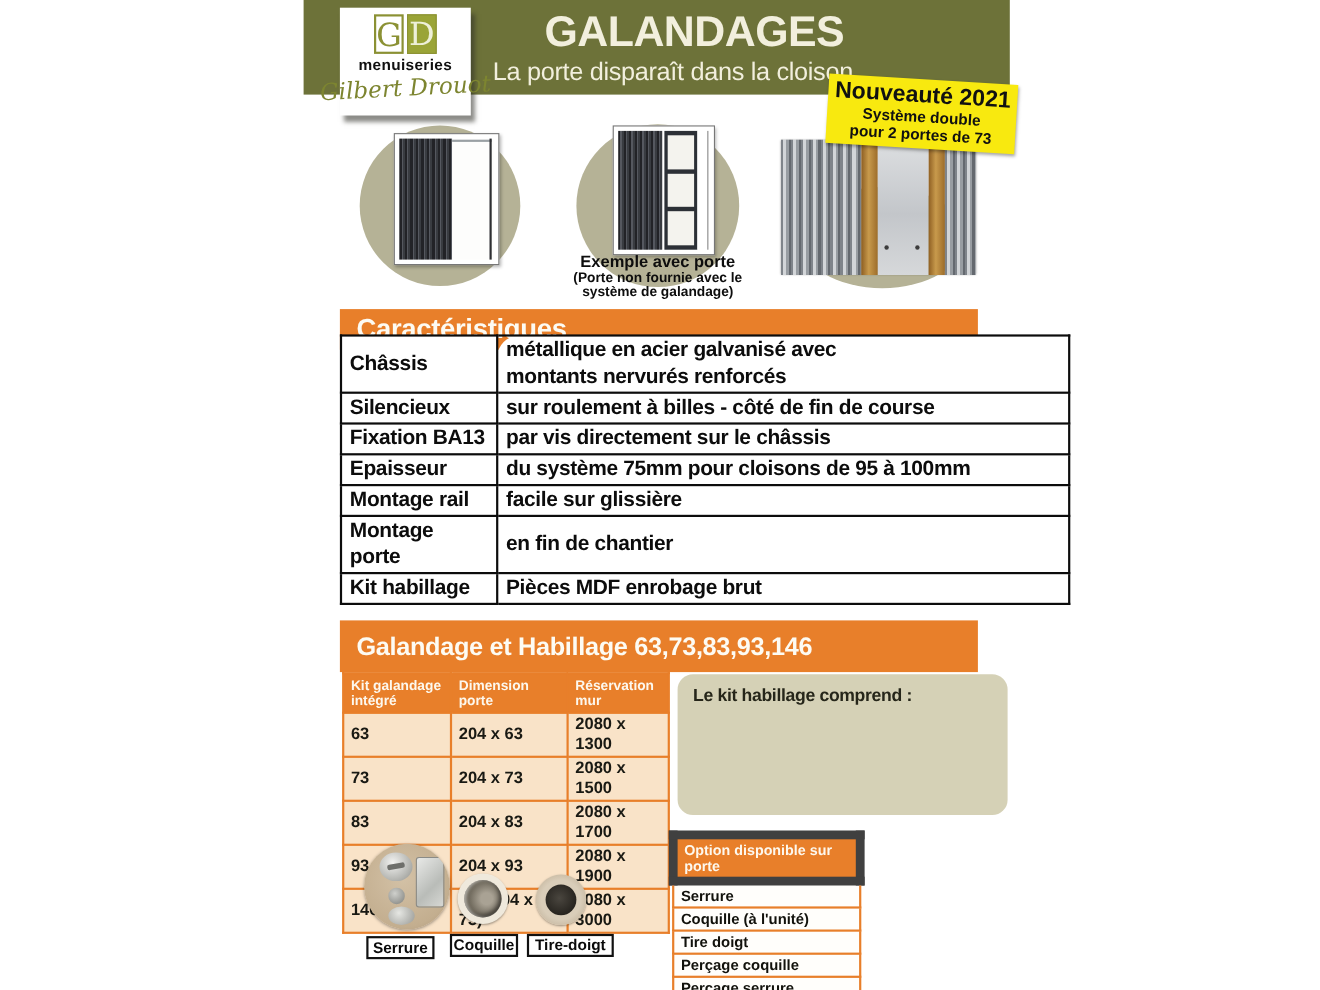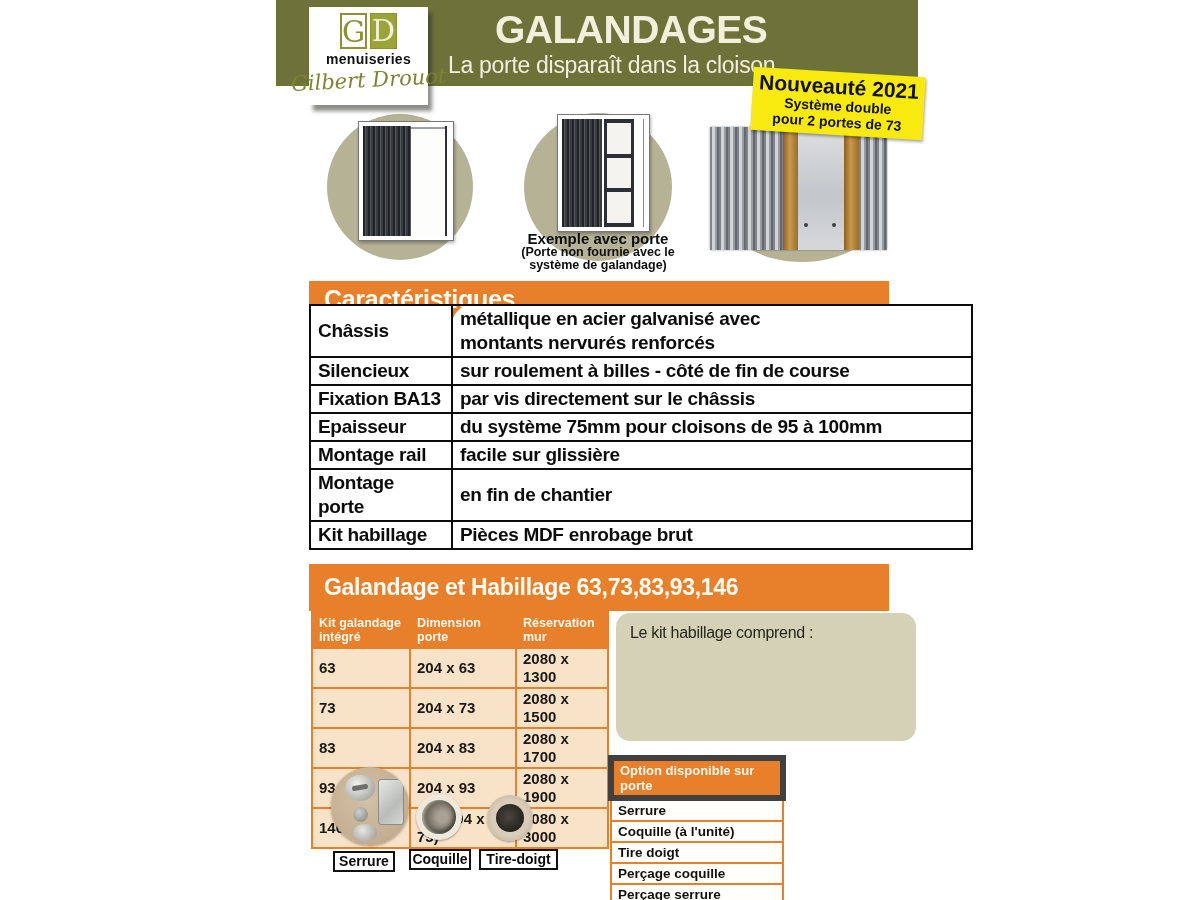--- a/index.html
+++ b/index.html
@@ -77,27 +77,27 @@
   .stable{position:absolute;left:311px;top:611px;border-collapse:collapse;z-index:2;}
   .stable th{background:#e87f2a;color:#fdf8ee;font-size:12.5px;line-height:14px;text-align:left;
              padding:3px 6px;border:2px solid #e87f2a;vertical-align:middle;}
   .stable td{background:#f9e3c8;color:#191913;font-weight:bold;font-size:15px;padding:1px 6px;
              border:2px solid #e87f2a;line-height:18px;}
   .sw1{width:84px;} .sw2{width:92px;} .sw3{width:78px;}
 
   
   .kitbox{position:absolute;left:616px;top:613px;width:300px;height:128px;background:#d5d1b6;border-radius:14px;
           box-sizing:border-box;padding:10px 12px 8px 14px;color:#26261a;z-index:2;}
-  .kit-title{font-weight:normal;font-size:16px;line-height:20px;letter-spacing:-.3px;}
+  .kit-title{font-weight:bold;font-size:16px;line-height:20px;letter-spacing:-.3px;}
   .kit-item{font-weight:bold;font-size:15px;line-height:19px;padding-left:6px;letter-spacing:-.3px;}
 
   
   .otable{position:absolute;left:608px;top:755px;width:178px;border-collapse:collapse;z-index:2;}
   .otable th{background:#e87f2a;color:#fdf8ee;font-size:13px;text-align:left;padding:2px 6px;
-             border:6px solid #404040;line-height:15px;}
+             border:8px solid #404040;line-height:15px;}
   .otable td{background:#fffefb;color:#12120c;font-weight:bold;font-size:13.5px;padding:1px 6px;
              border:2px solid #e87f2a;line-height:17px;}
 
   
   .pcircle{position:absolute;border-radius:50%;z-index:2;}
   .serrure-photo{left:331px;top:767px;width:78px;height:78px;overflow:hidden;
       background:radial-gradient(circle at 45% 40%,#d3c1a6,#c3ae8f 70%,#a8937a);
       box-shadow:0 1px 3px rgba(0,0,0,.4);}
   .knob{position:absolute;left:14px;top:8px;width:30px;height:26px;border-radius:50%;
         background:radial-gradient(circle at 40% 35%,#f2f2f0,#b9bab6 60%,#8f908c);}

